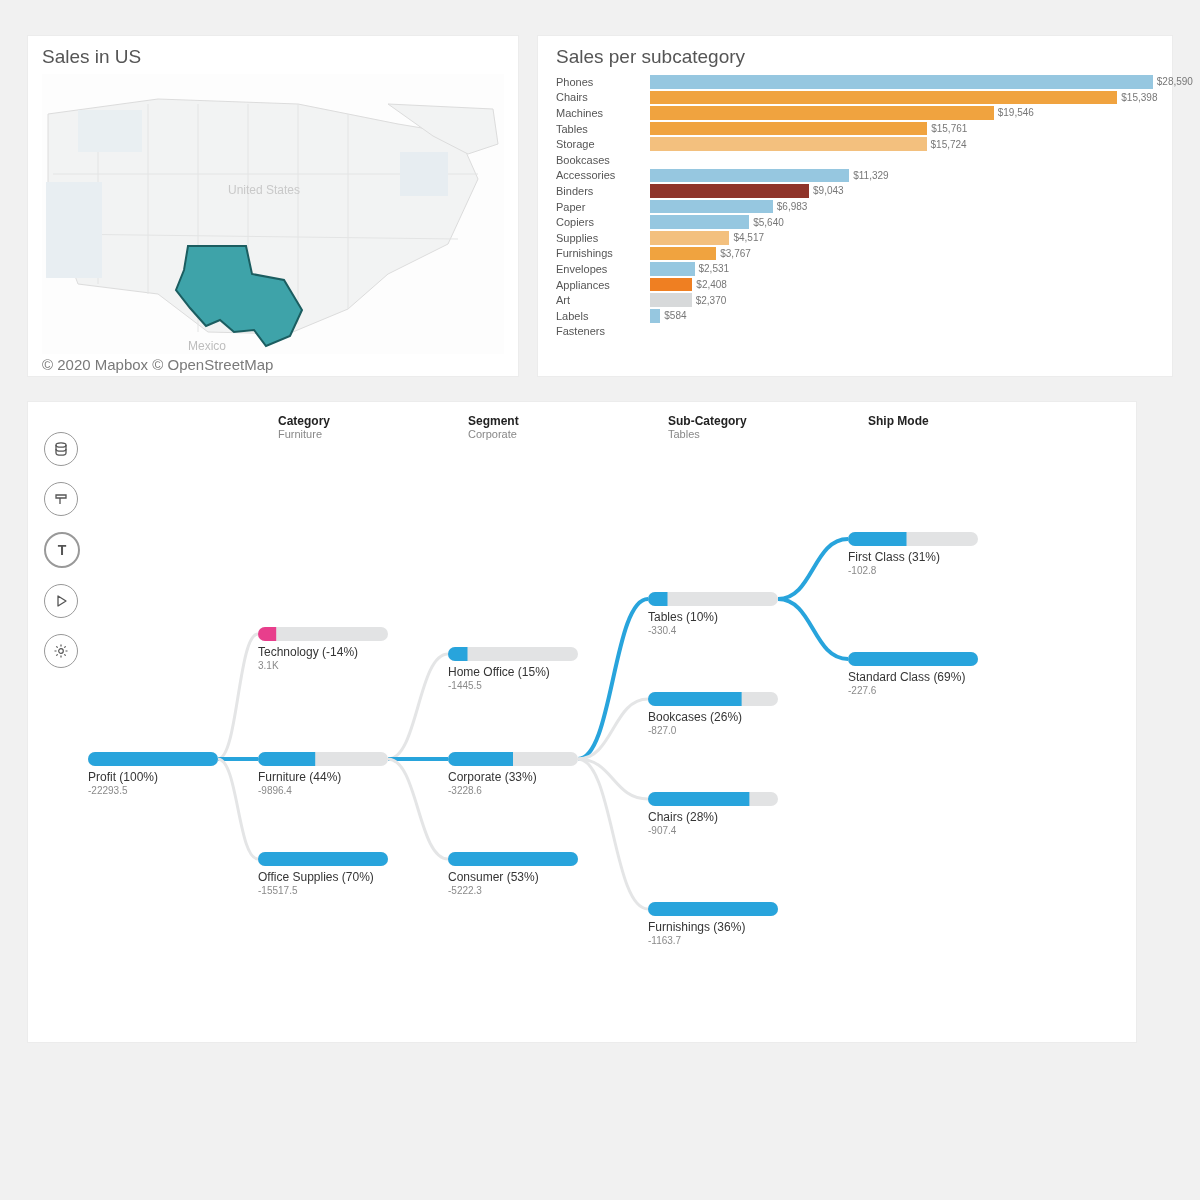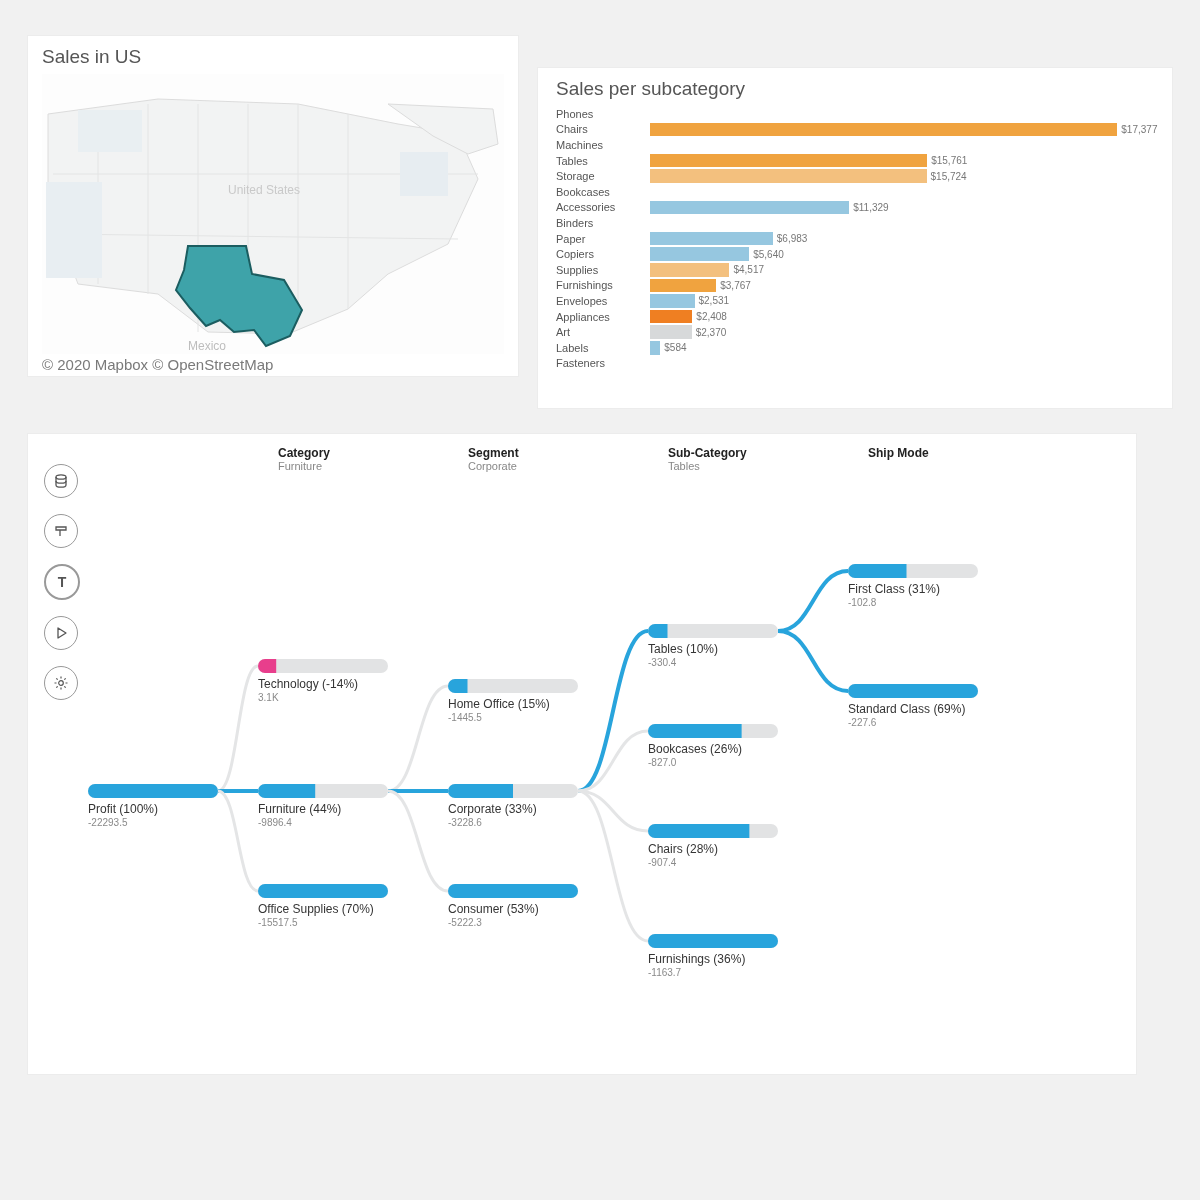--- a/index.html
+++ b/index.html
@@ -13,21 +13,21 @@
     --orange-light:#f3c07e;
     --brown:#8f342a;
     --grey:#d7d9da;
     --pink:#e83e8c;
   }
   html,body{margin:0;padding:0;background:var(--bg);font-family:-apple-system,Helvetica,Arial,sans-serif;color:var(--text);}
   .page{width:1200px;height:1200px;box-sizing:border-box;padding:36px 28px;}
   .top-row{display:flex;gap:20px;}
   .panel{background:var(--panel);box-shadow:0 0 0 1px rgba(0,0,0,0.02);}
   .panel-map{width:490px;height:340px;box-sizing:border-box;padding:10px 14px 8px;}
-  .panel-bars{flex:1;height:340px;box-sizing:border-box;padding:10px 12px 10px 18px;margin-top:32px;}
+  .panel-bars{flex:1;height:340px;box-sizing:border-box;padding:10px 12px 10px 18px;}
   h2.title{font-size:19px;font-weight:500;margin:0 0 6px 0;color:#555;}
   
   .map-wrap{position:relative;width:100%;height:280px;overflow:hidden;}
   .map-attrib{font-size:15px;color:#7a7a7a;margin-top:2px;}
   
   .bar-row{display:flex;align-items:center;height:15.6px;font-size:11px;}
   .bar-label{width:88px;text-align:left;padding-right:6px;color:#555;white-space:nowrap;}
   .bar-track{position:relative;flex:1;height:100%;}
   .bar-fill{position:absolute;left:0;top:1px;bottom:1px;}
   .bar-val{position:absolute;top:0;bottom:0;display:flex;align-items:center;font-size:10px;color:#777;padding-left:4px;}
@@ -80,30 +80,38 @@
         </svg>
       </div>
       <div class="map-attrib">© 2020 Mapbox © OpenStreetMap</div>
     </div>
 
     <div class="panel panel-bars">
       <h2 class="title">Sales per subcategory</h2>
       <div id="bar-chart">
           <div class="bar-row">
             <div class="bar-label">Phones</div>
+            <div class="bar-track">
+              <div class="bar-fill" style="width: 98.5862%; background: rgb(150, 199, 224);"></div>
+              <div class="bar-val" style="left: 98.5862%;">$28,590</div>
+            </div>
           </div>
           <div class="bar-row">
             <div class="bar-label">Chairs</div>
             <div class="bar-track">
               <div class="bar-fill" style="width: 91.6276%; background: rgb(240, 163, 63);"></div>
-              <div class="bar-val" style="left: 91.6276%;">$17,377</div>
+              <div class="bar-val" style="left: 91.6276%;">$15,398</div>
             </div>
           </div>
           <div class="bar-row">
             <div class="bar-label">Machines</div>
+            <div class="bar-track">
+              <div class="bar-fill" style="width: 67.4%; background: rgb(240, 163, 63);"></div>
+              <div class="bar-val" style="left: 67.4%;">$19,546</div>
+            </div>
           </div>
           <div class="bar-row">
             <div class="bar-label">Tables</div>
             <div class="bar-track">
               <div class="bar-fill" style="width: 54.3483%; background: rgb(240, 163, 63);"></div>
               <div class="bar-val" style="left: 54.3483%;">$15,761</div>
             </div>
           </div>
           <div class="bar-row">
             <div class="bar-label">Storage</div>
@@ -117,20 +125,24 @@
           </div>
           <div class="bar-row">
             <div class="bar-label">Accessories</div>
             <div class="bar-track">
               <div class="bar-fill" style="width: 39.0655%; background: rgb(150, 199, 224);"></div>
               <div class="bar-val" style="left: 39.0655%;">$11,329</div>
             </div>
           </div>
           <div class="bar-row">
             <div class="bar-label">Binders</div>
+            <div class="bar-track">
+              <div class="bar-fill" style="width: 31.1828%; background: rgb(143, 52, 42);"></div>
+              <div class="bar-val" style="left: 31.1828%;">$9,043</div>
+            </div>
           </div>
           <div class="bar-row">
             <div class="bar-label">Paper</div>
             <div class="bar-track">
               <div class="bar-fill" style="width: 24.0793%; background: rgb(150, 199, 224);"></div>
               <div class="bar-val" style="left: 24.0793%;">$6,983</div>
             </div>
           </div>
           <div class="bar-row">
             <div class="bar-label">Copiers</div>

